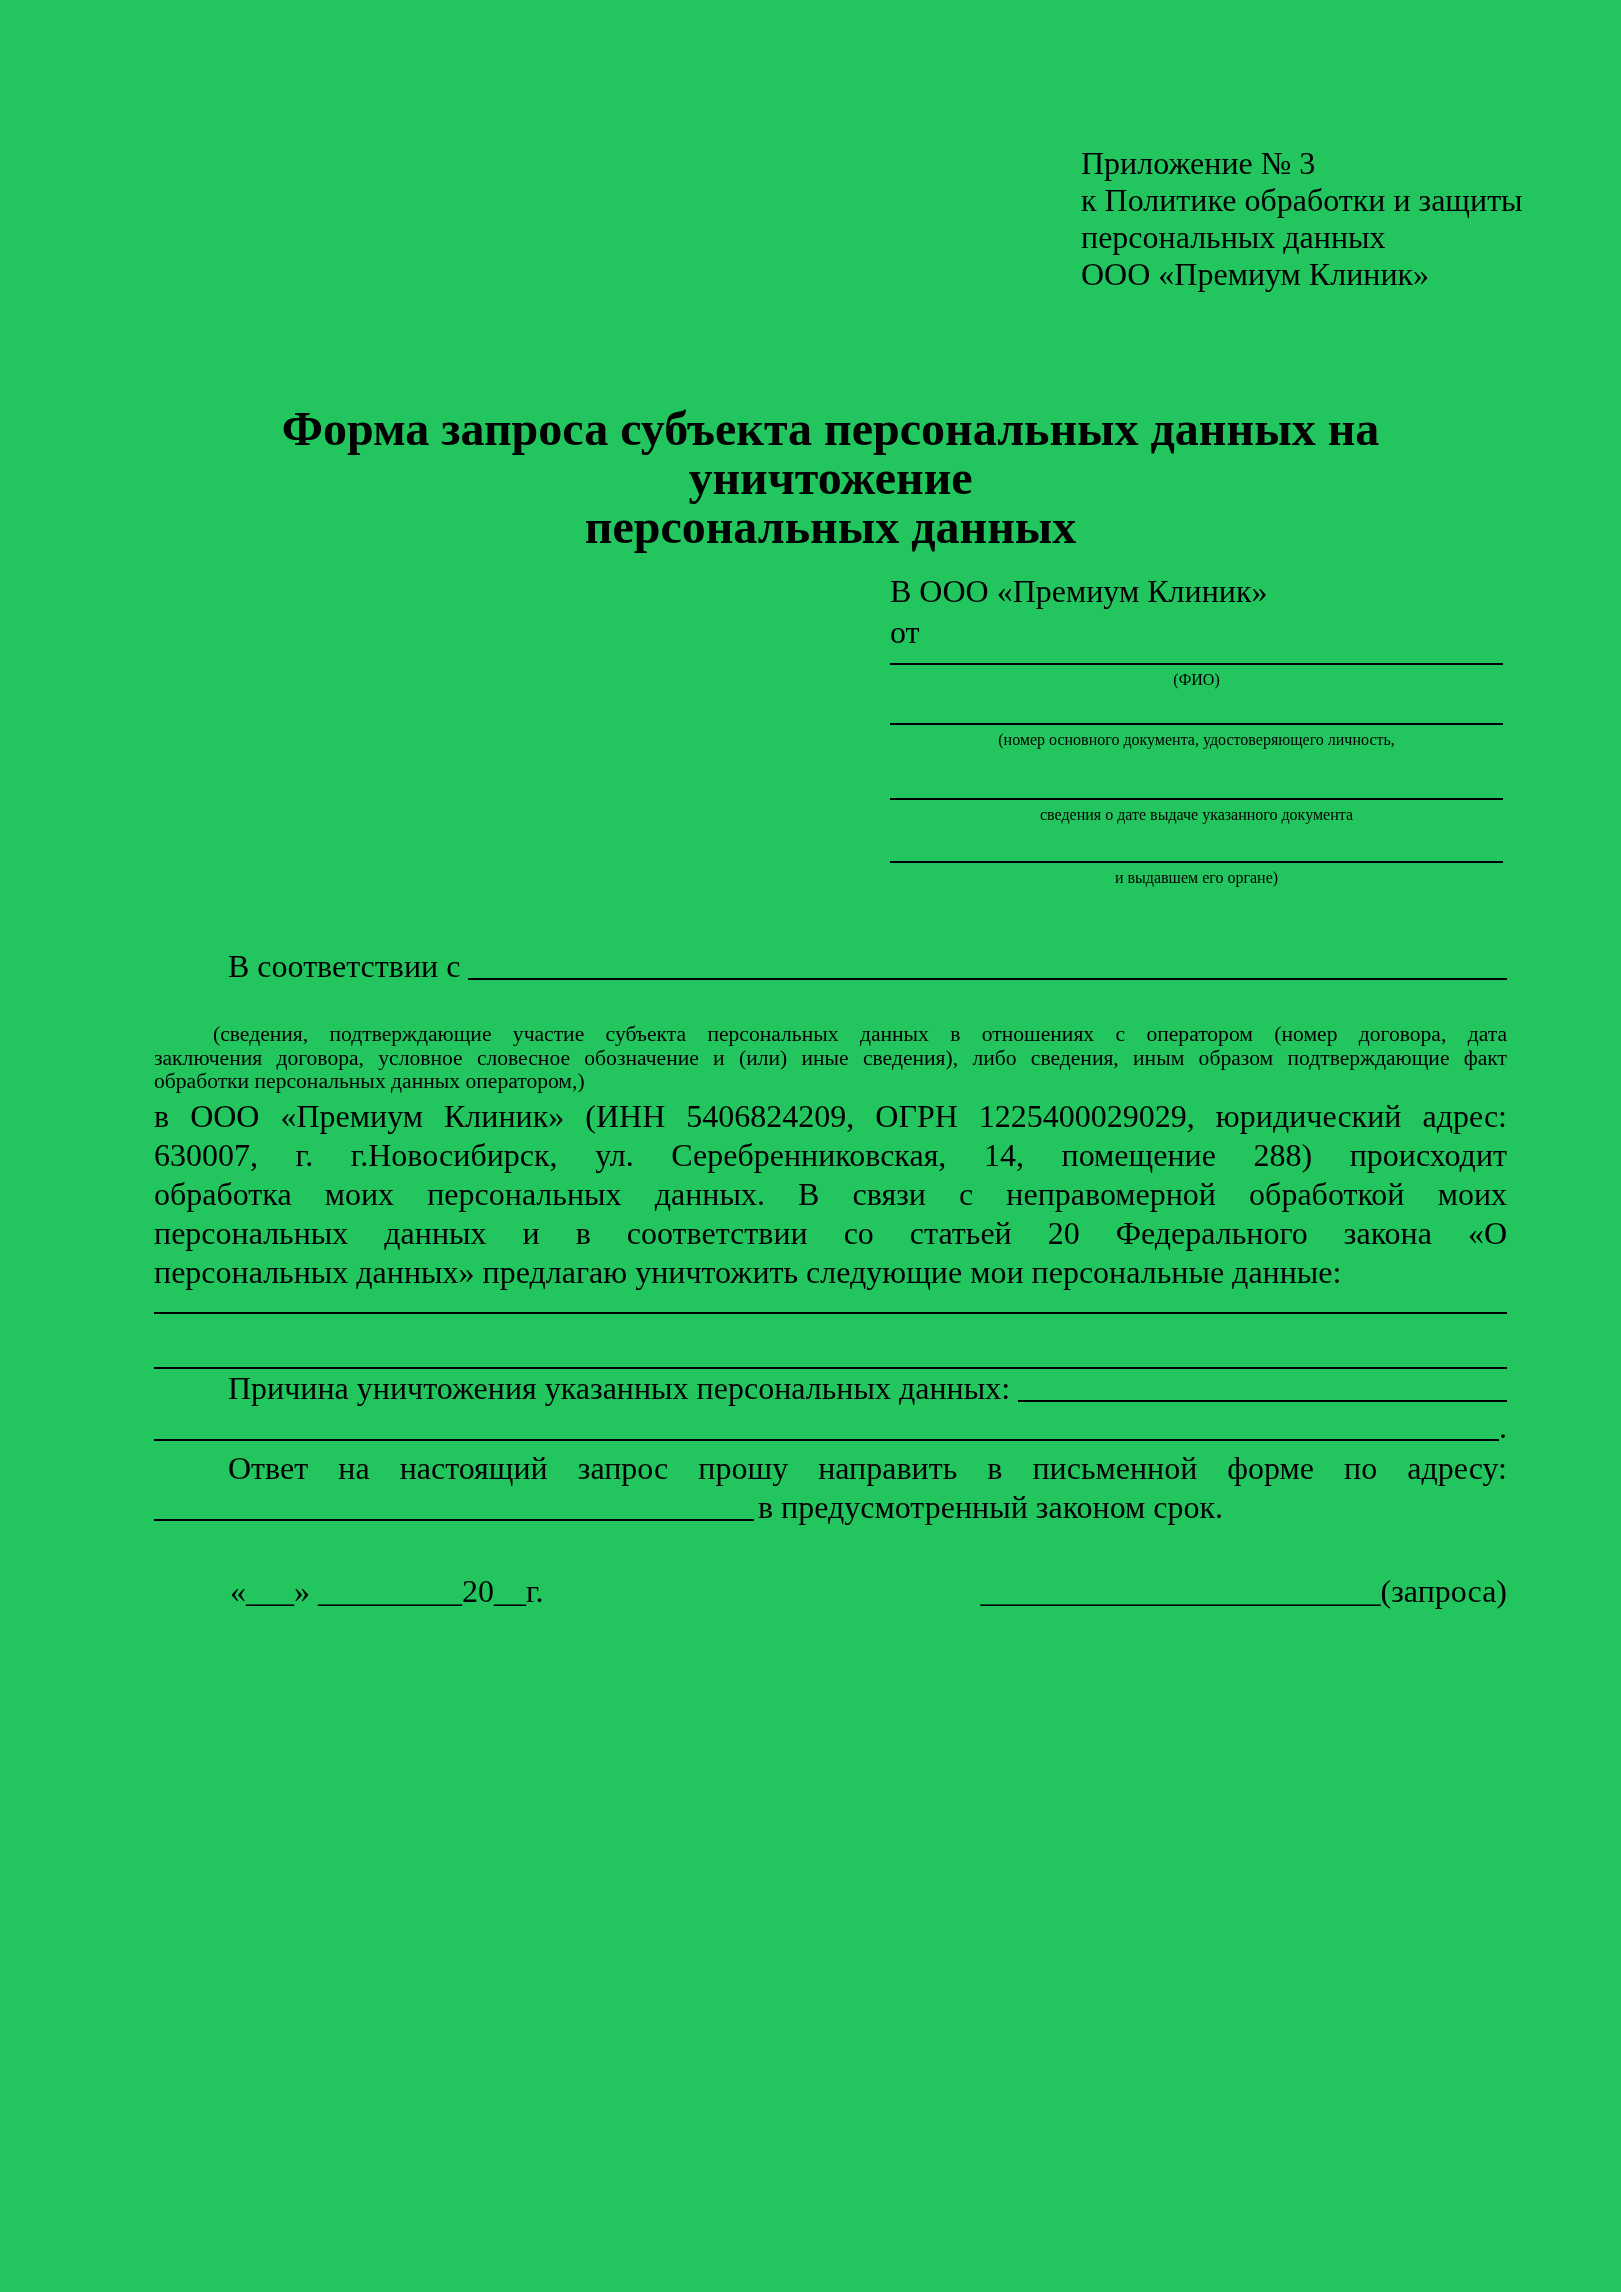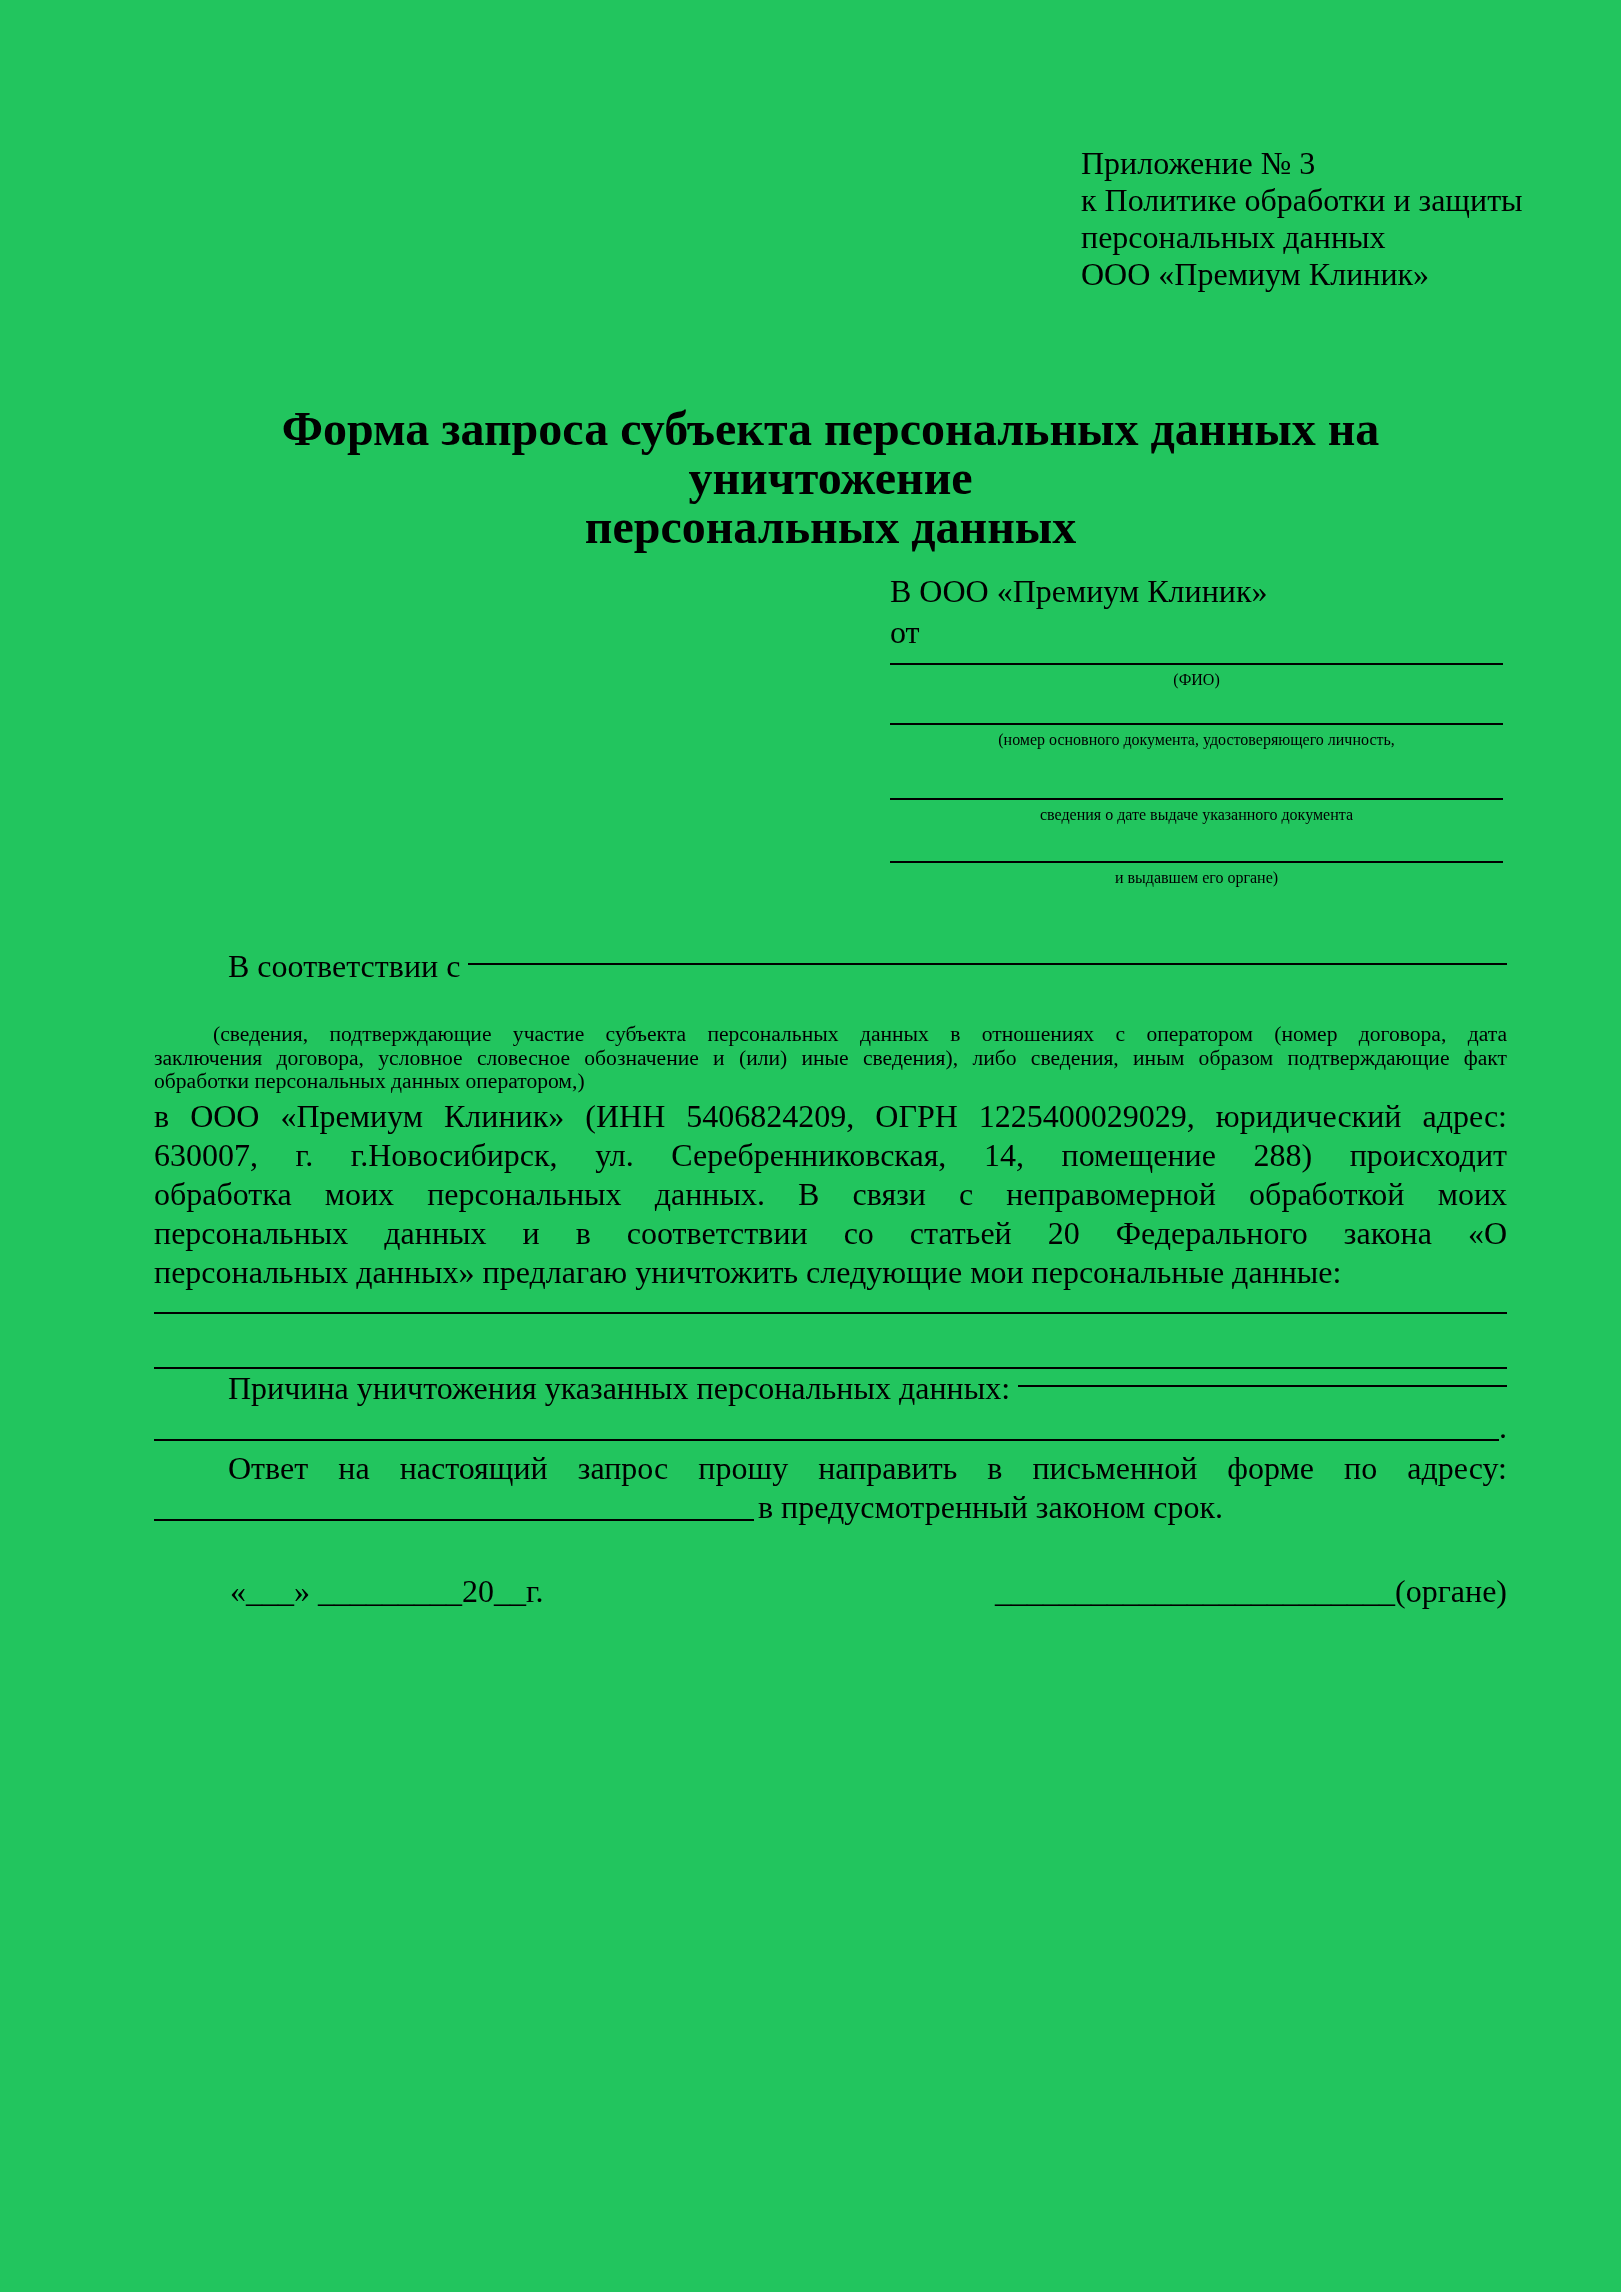--- a/index.html
+++ b/index.html
@@ -14,21 +14,21 @@
   .appendix { position:absolute; left:1081px; top:145px; font-size:32px; line-height:37px; }
   
   .doc-title { position:absolute; left:154px; top:404px; width:1353px; text-align:center; font-weight:bold; font-size:48px; line-height:49px; }
   
   .addressee { position:absolute; left:890px; top:571px; width:613px; font-size:32px; line-height:41px; }
   .addressee .line { border-bottom:2px solid #000; }
   .addressee .caption { text-align:center; font-size:16px; line-height:26.5px; padding-top:2px; }
   .sp10 { height:9.8px; } .sp33 { height:30px; } .sp47 { height:44px; } .sp36 { height:33px; }
   
   .doc-body { position:absolute; left:154px; top:947px; width:1353px; font-size:32px; }
-  .flex-row { display:flex; align-items:center; line-height:39px; }
+  .flex-row { display:flex; align-items:flex-end; line-height:39px; }
   .indent { padding-left:74px; }
   .lead { white-space:nowrap; }
   .fill-line { flex:1 1 auto; border-bottom:2px solid #000; margin-left:7.8px; margin-bottom:5.9px; }
   .fine-print { margin-top:2px; font-size:21.6px; line-height:23.5px; }
   .fine-print div { text-align:justify; }
   .fp-first { text-indent:59px;margin-top:37px; }
   .stretch { text-align:justify; text-align-last:justify; }
   .main-par { margin-top:3.9px; line-height:39px; }
   .main-par div { text-align:justify; }
   .hr1 { margin-top:19.6px; height:0; border-bottom:2.9px solid #000; }
@@ -117,19 +117,19 @@
     <div class="response">Ответ на настоящий запрос прошу направить в письменной форме по адресу:</div>
 
     <div class="tail-row">
       <span class="blank-seg"></span>
       <span class="tail-text">в предусмотренный законом срок.</span>
     </div>
 
     <div class="footer-row">
       <span>«___» _________20__г.</span>
       <span class="sig-group">
-        <span>_________________________</span><span>(органе)</span>
+        <span>_________________________</span><span>(запроса)</span>
       </span>
     </div>
 
   </div>
 </div>
 
 
 </body></html>

